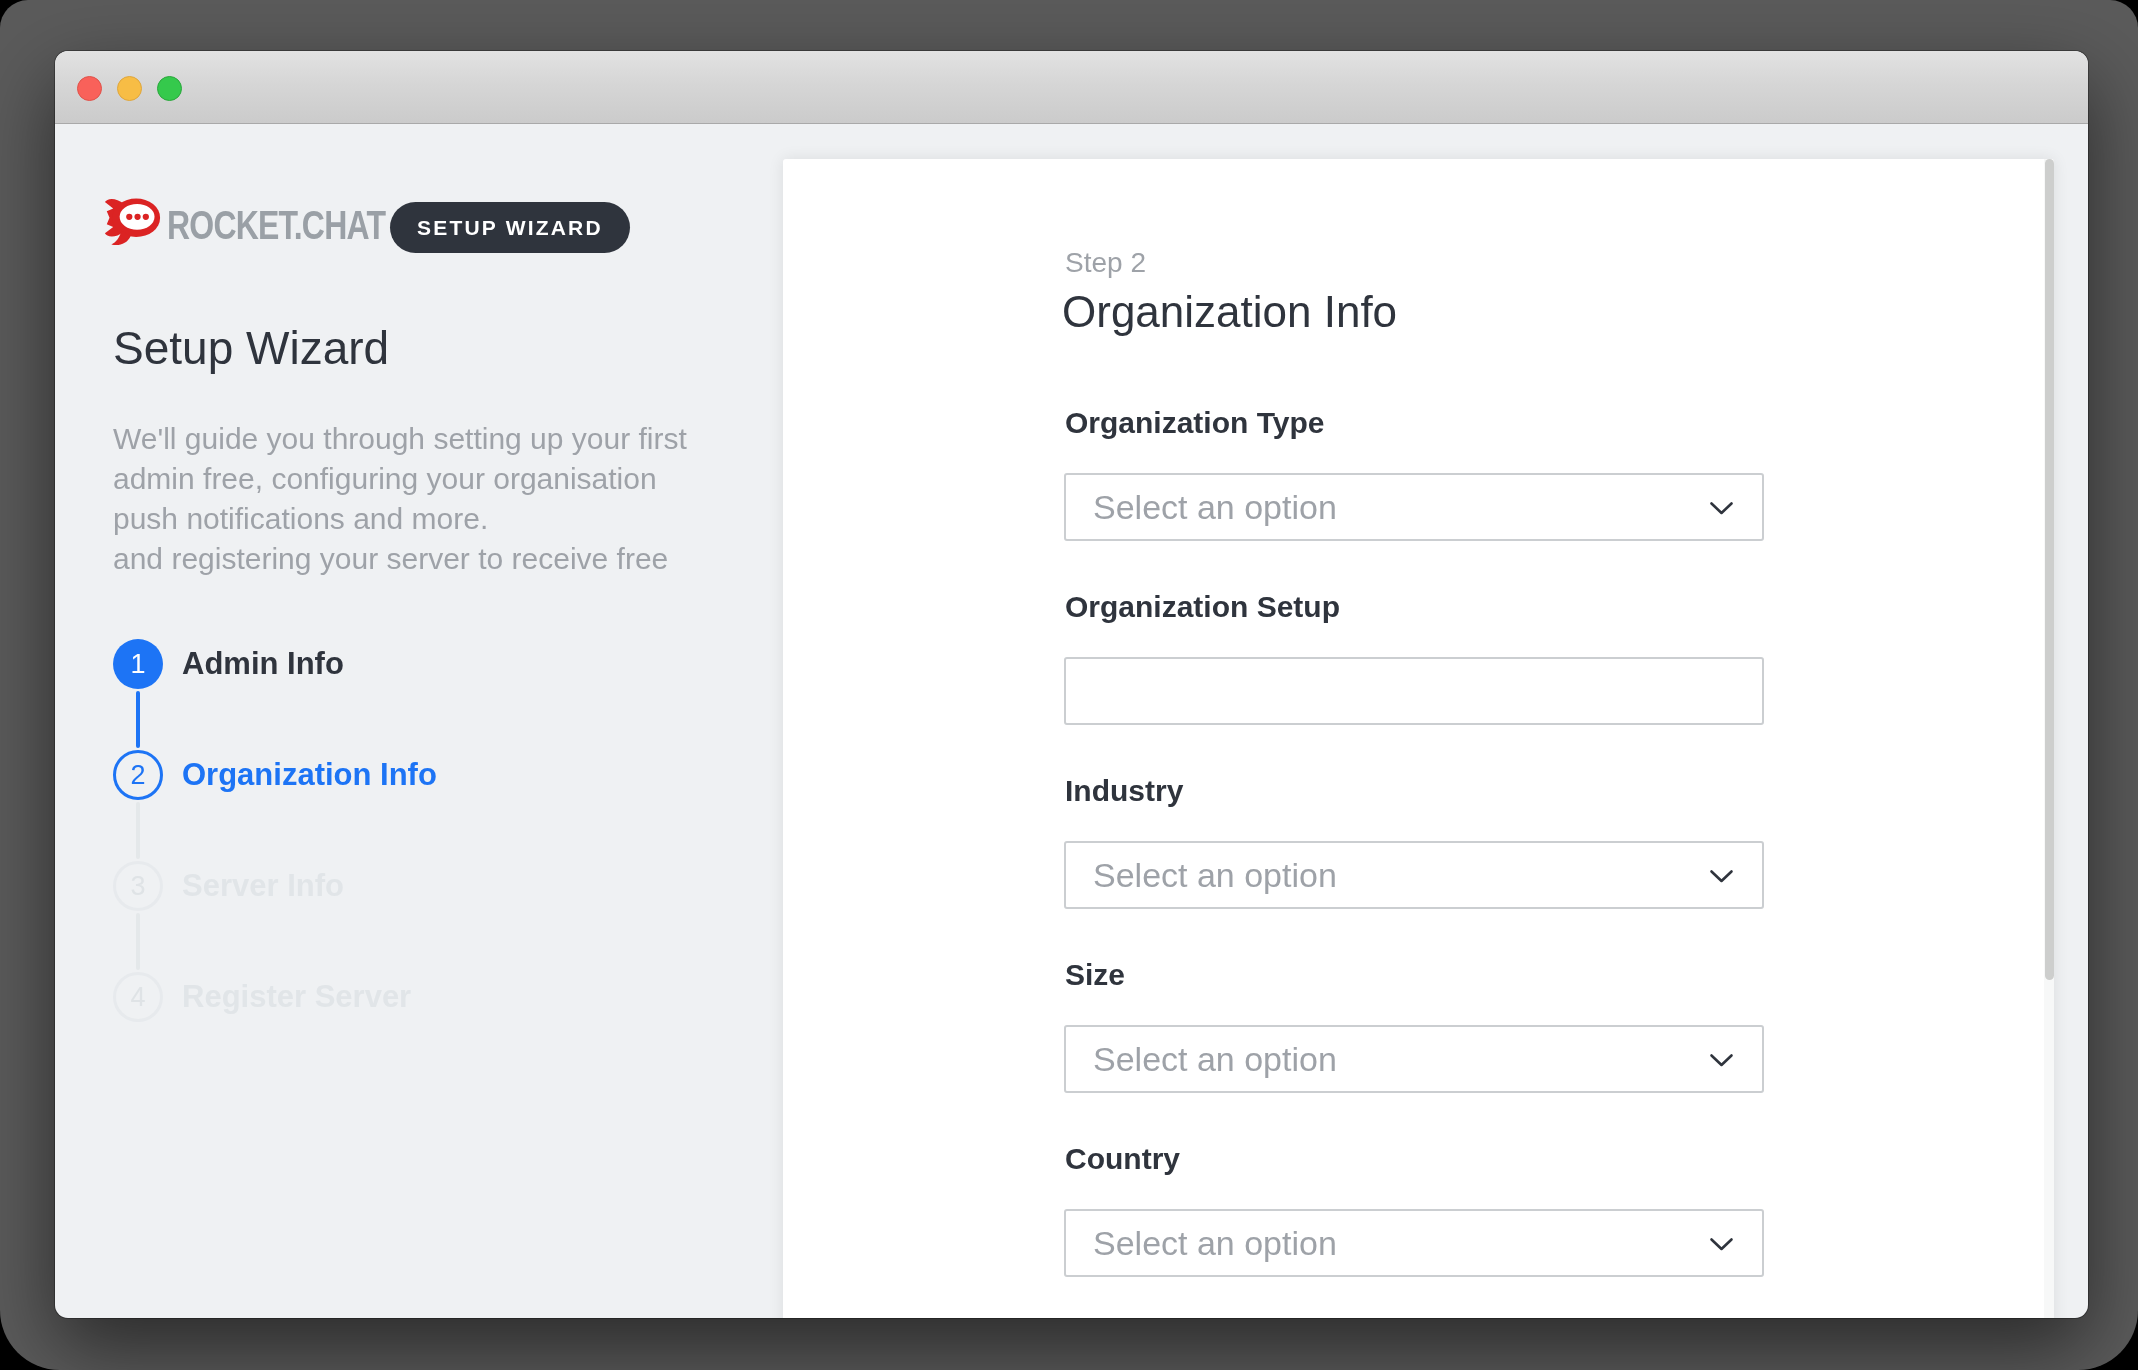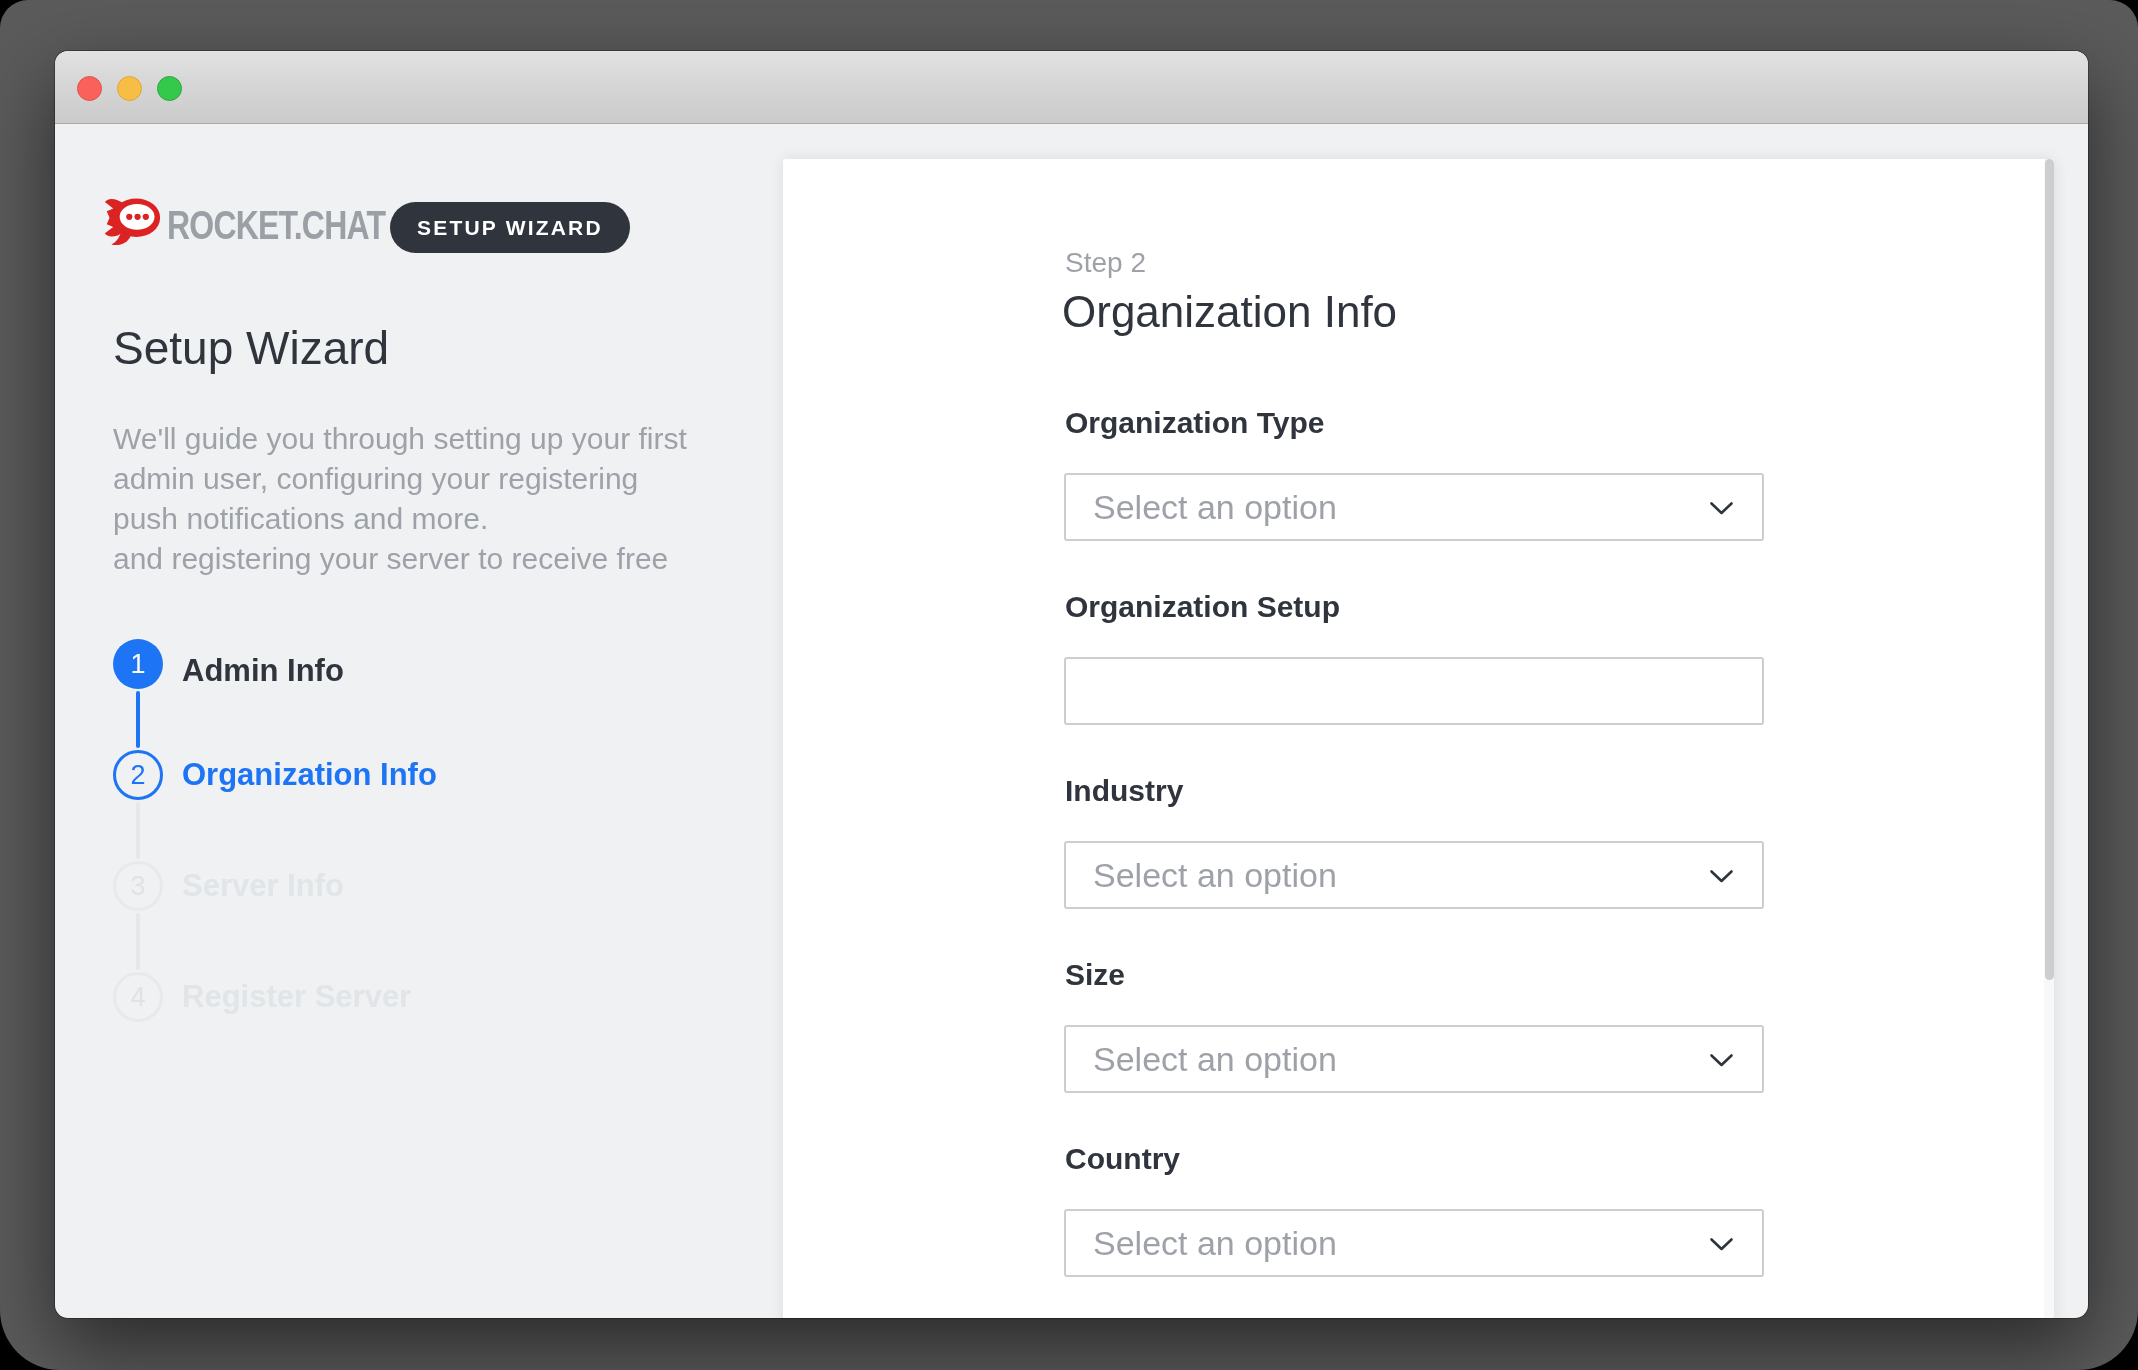--- a/index.html
+++ b/index.html
@@ -82,33 +82,33 @@
       <circle cx="27.5" cy="24" r="3.4" fill="#DB2323"></circle>
       <circle cx="36.5" cy="24" r="3.4" fill="#DB2323"></circle>
       <circle cx="45.5" cy="24" r="3.4" fill="#DB2323"></circle>
     </svg>
     <div class="wordmark">ROCKET.CHAT</div>
     <div class="badge">SETUP WIZARD</div>
 
     <div class="sb-title">Setup Wizard</div>
     <div class="sb-desc">
       <div>We'll guide you through setting up your first</div>
-      <div>admin user, configuring your registering</div>
+      <div>admin free, configuring your organisation</div>
       <div>push notifications and more.</div>
       <div>and registering your server to receive free</div>
     </div>
 
     <div class="connector conn-blue" style="top:640px;height:57px;"></div>
     <div class="connector conn-gray" style="top:751px;height:57px;"></div>
     <div class="connector conn-gray" style="top:862px;height:57px;"></div>
 
     <div class="step-circle sc-done" style="top:588px;">
       <span>1</span>
     </div>
-    <div class="step-label sl-done" style="top:588px;margin-top:7px;">Admin Info</div>
+    <div class="step-label sl-done" style="top:588px;">Admin Info</div>
 
     <div class="step-circle sc-active" style="top:699px;">
       <span>2</span>
     </div>
     <div class="step-label sl-active" style="top:699px;">Organization Info</div>
 
     <div class="step-circle sc-upcoming" style="top:810px;">
       <span>3</span>
     </div>
     <div class="step-label sl-upcoming" style="top:810px;">Server Info</div>

